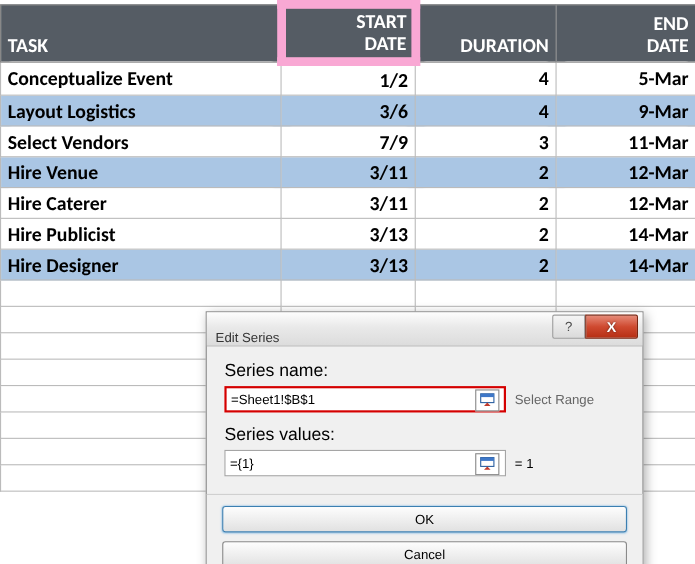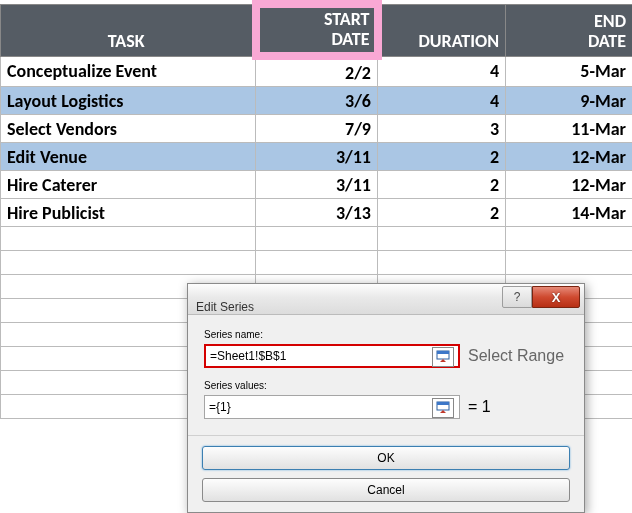--- a/index.html
+++ b/index.html
@@ -27,21 +27,21 @@
     color: #fff;
     font-weight: bold;
     font-size: 18px;
     border: 1px solid #888;
     padding: 4px 6px;
     vertical-align: bottom;
     box-sizing: border-box;
     height: 52px;
     line-height: 1.1;
   }
-  thead th.left { text-align: center; }
+  thead th.left { text-align: left; }
   thead th.right { text-align: right; }
   thead th.highlight {
     border: 8px solid #f9a8d4;
     padding: 2px 4px;
   }
   tbody td {
     border: 1px solid #bbb;
     font-size: 18px;
     font-weight: bold;
     padding: 2px 6px;
@@ -114,21 +114,21 @@
     font-weight: bold;
     cursor: pointer;
     text-shadow: 0 0 2px rgba(0,0,0,0.6);
   }
   .dlg-body {
     padding: 14px 16px 12px 16px;
   }
   .lbl {
     display: block;
     margin-bottom: 4px;
-    font-size: 10px;
+    font-size: 16px;
   }
   .row {
     display: flex;
     align-items: center;
     gap: 6px;
     margin-bottom: 12px;
   }
   .txt-wrap {
     position: relative;
     width: 252px;
@@ -155,21 +155,21 @@
     border: 1px solid #888;
     background: #fff;
     cursor: pointer;
     display: flex;
     align-items: center;
     justify-content: center;
   }
   .picker-btn svg { width: 14px; height: 14px; }
   .after-text {
     color: #666;
-    font-size: 16px;
+    font-size: 12px;
     margin-left: 6px;
   }
   .dlg-footer {
     border-top: 1px solid #D0D0D0;
     padding: 10px 14px;
     display: flex;
     justify-content: flex-end;
     gap: 8px;
     background: #F0F0F0;
     flex-direction: column;
@@ -209,50 +209,56 @@
       <th class="right">DURATION</th>
       <th class="right">
         <span>END</span><br>
         <span>DATE</span>
       </th>
     </tr>
   </thead>
   <tbody id="tbody">
       <tr class="plain">
         <td class="left">Conceptualize Event</td>
-        <td class="right">2/2</td>
+        <td class="right">1/2</td>
         <td class="right">4</td>
         <td class="right">5-Mar</td>
       </tr>
       <tr class="alt">
         <td class="left">Layout Logistics</td>
         <td class="right">3/6</td>
         <td class="right">4</td>
         <td class="right">9-Mar</td>
       </tr>
       <tr class="plain">
         <td class="left">Select Vendors</td>
         <td class="right">7/9</td>
         <td class="right">3</td>
         <td class="right">11-Mar</td>
       </tr>
       <tr class="alt">
-        <td class="left">Edit Venue</td>
+        <td class="left">Hire Venue</td>
         <td class="right">3/11</td>
         <td class="right">2</td>
         <td class="right">12-Mar</td>
       </tr>
       <tr class="plain">
         <td class="left">Hire Caterer</td>
         <td class="right">3/11</td>
         <td class="right">2</td>
         <td class="right">12-Mar</td>
       </tr>
       <tr class="plain">
         <td class="left">Hire Publicist</td>
+        <td class="right">3/13</td>
+        <td class="right">2</td>
+        <td class="right">14-Mar</td>
+      </tr>
+      <tr class="alt">
+        <td class="left">Hire Designer</td>
         <td class="right">3/13</td>
         <td class="right">2</td>
         <td class="right">14-Mar</td>
       </tr>
       <tr class="empty">
         <td></td>
         <td></td>
         <td></td>
         <td></td>
       </tr>

